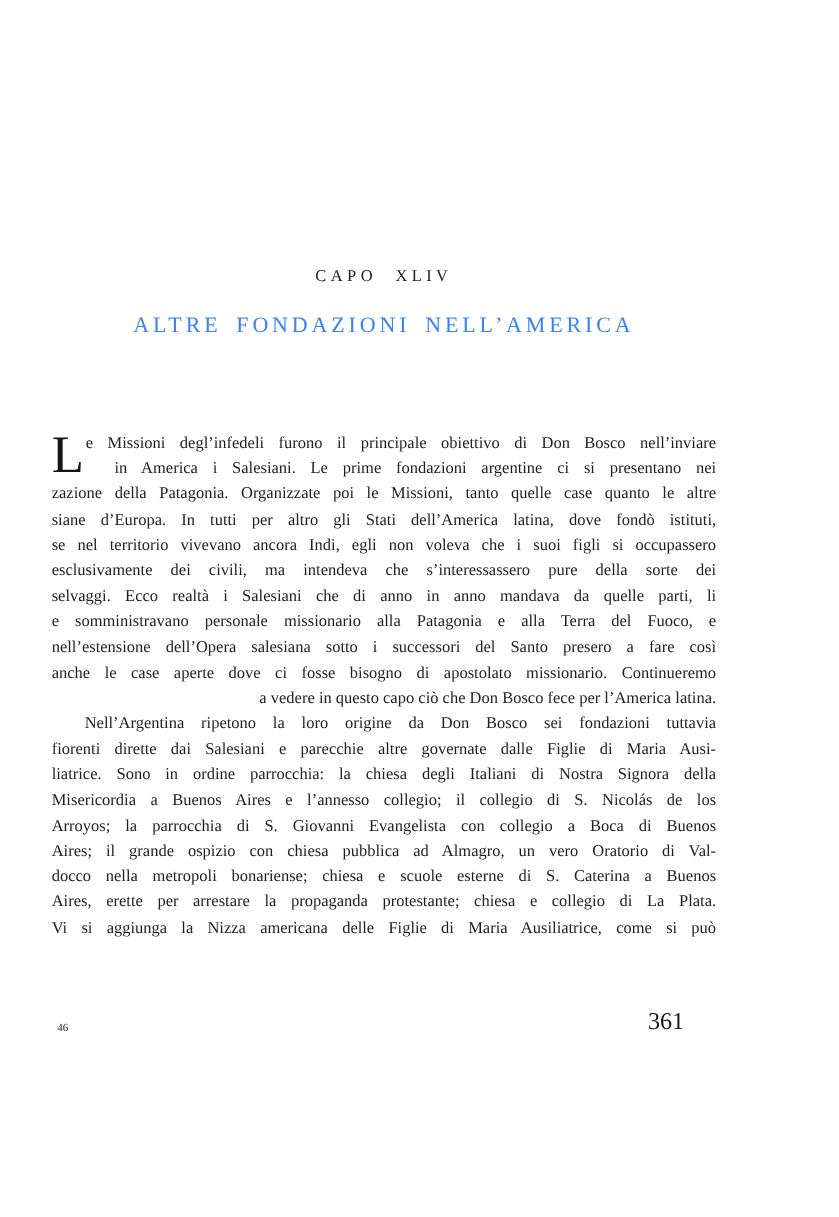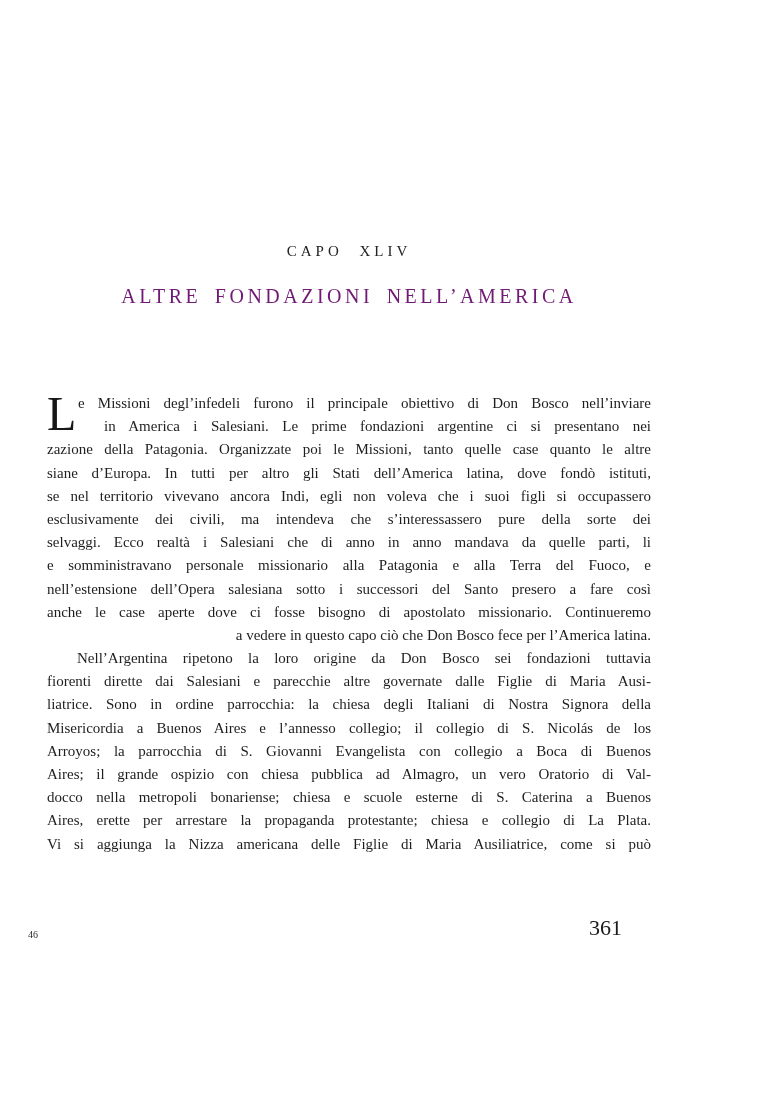--- a/index.html
+++ b/index.html
@@ -29,21 +29,21 @@
   }
   .title {
     position: absolute;
     left: 47px;
     top: 285px;
     width: 604px;
     text-align: center;
     font-size: 20px;
     letter-spacing: 3.5px;
     word-spacing: 5px;
-    color: #701a75;
+    color: #3b82f6;
   }
   .body-text {
     position: absolute;
     left: 47px;
     top: 392px;
     width: 604px;
     font-size: 15px;
     line-height: 23.2px;
     color: #1e1e1e;
   }
@@ -64,21 +64,21 @@
   .dropcap {
     position: absolute;
     left: 0;
     top: 2px;
     font-size: 48px;
     line-height: 40px;
     color: #161616;
   }
   .sig {
     position: absolute;
-    left: 28px;
+    left: 52px;
     top: 929px;
     font-size: 10px;
     color: #2a2a2a;
   }
   .folio {
     position: absolute;
     left: 589px;
     top: 915px;
     font-size: 22px;
     color: #1a1a1a;

